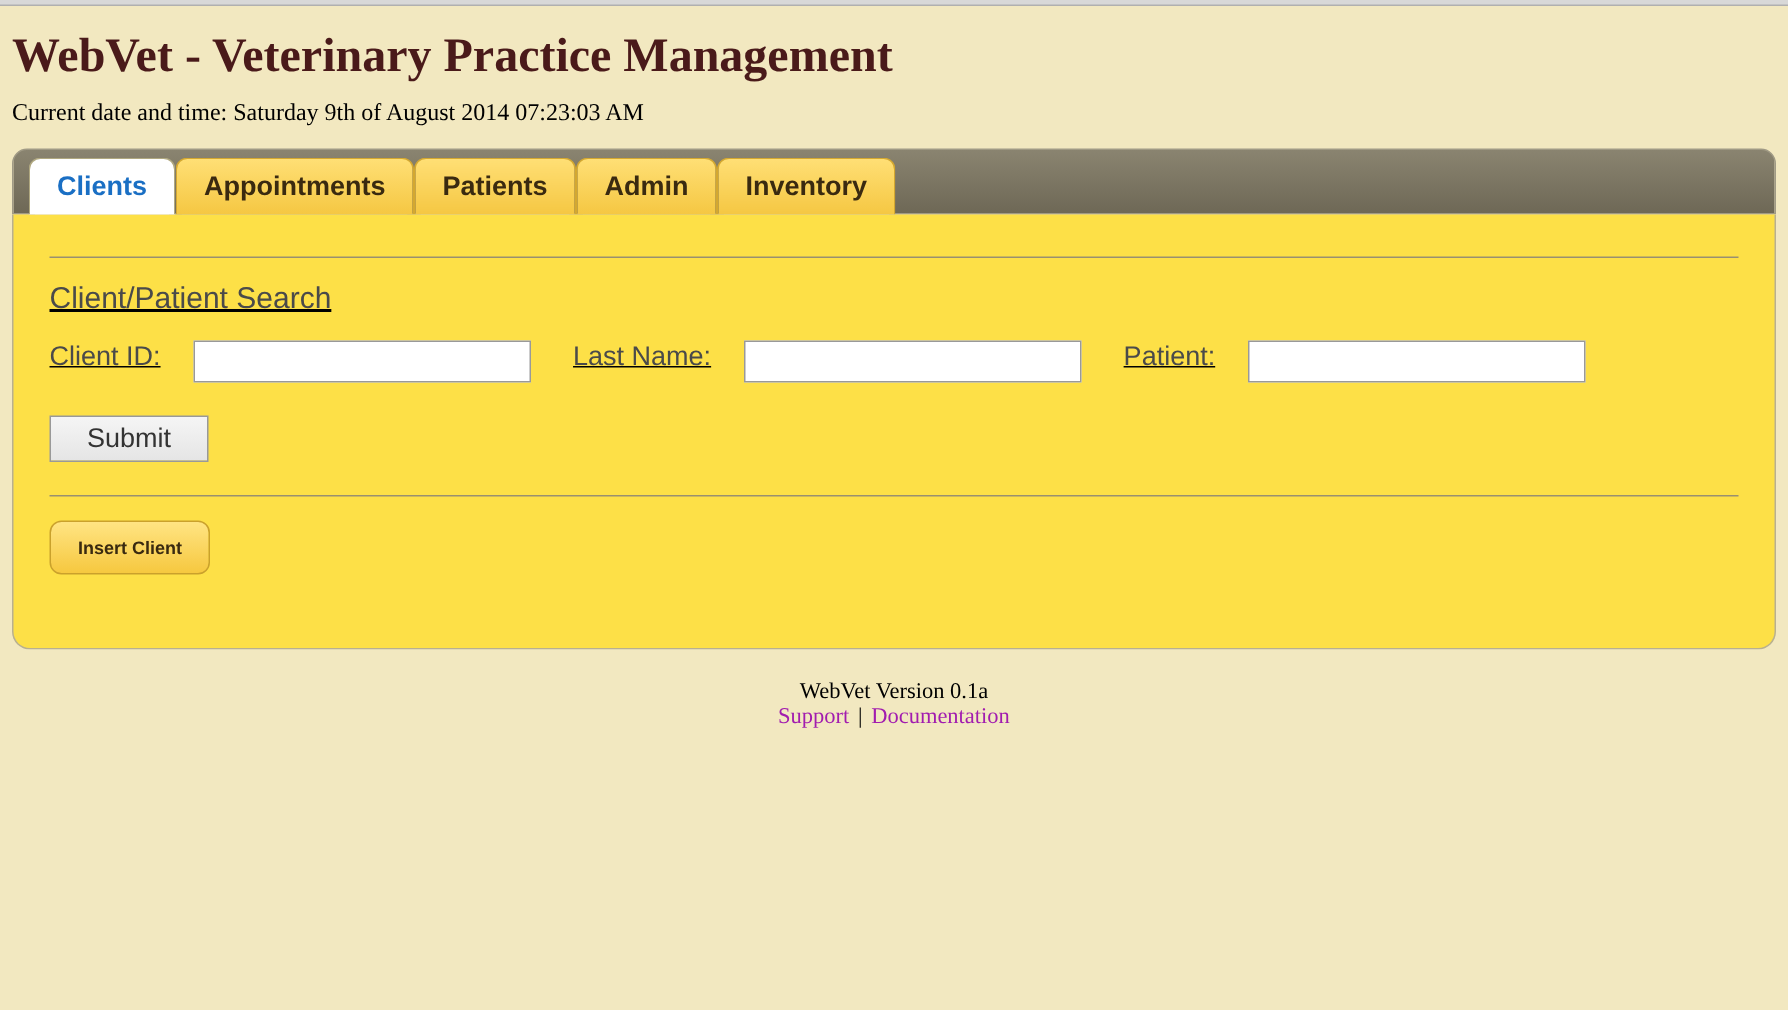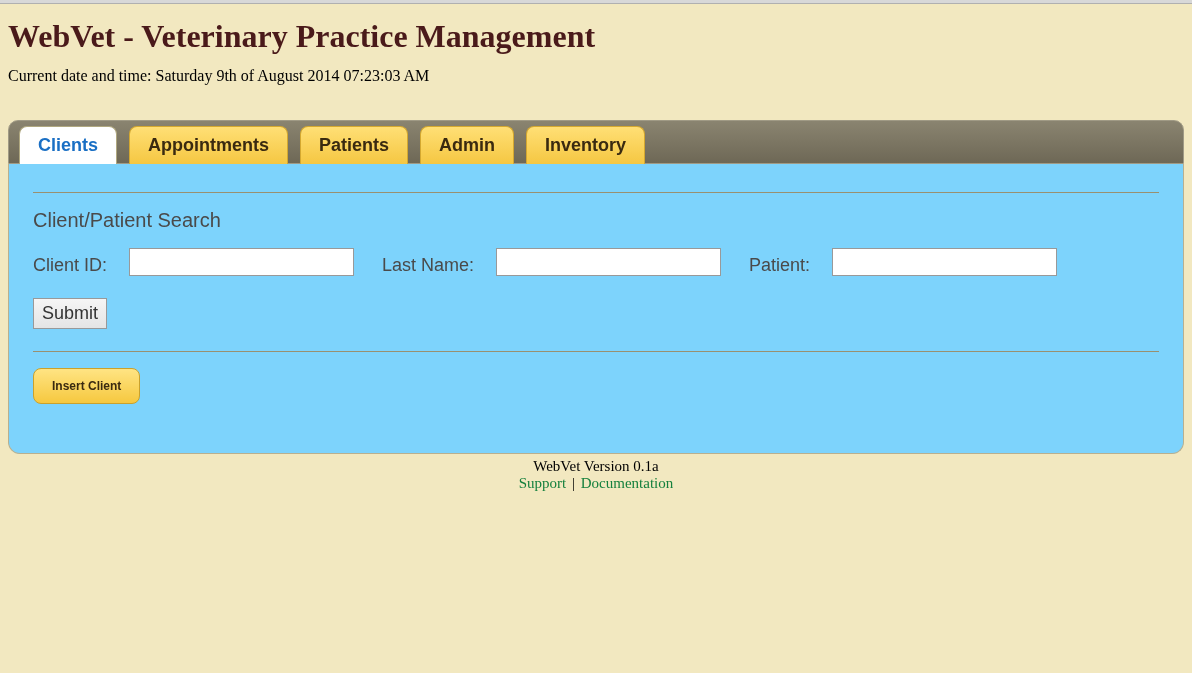--- a/index.html
+++ b/index.html
@@ -23,29 +23,29 @@
       font-family: "Times New Roman", Times, serif;
       font-size: 32px;
       font-weight: bold;
       color: #4a1a1a;
       padding: 14px 8px 8px 8px;
     }
     .datetime {
       font-family: "Times New Roman", Times, serif;
       font-size: 16px;
       color: #000;
-      padding: 4px 8px 35px 8px;
+      padding: 4px 8px 14px 8px;
     }
     .tabs-wrapper {
       margin: 0 8px;
       position: relative;
     }
     .tabs-bar {
       display: flex;
-      gap: 12px;
+      gap: 0;
       padding-left: 10px;
       background: linear-gradient(to bottom, #8a8470 0%, #6e6856 100%);
       border-radius: 10px 10px 0 0;
       border: 1px solid #a09a85;
       align-items: flex-end;
       height: 44px;
       padding-top: 4px;
     }
     .tab {
       padding: 8px 18px 8px 18px;
@@ -62,60 +62,61 @@
     .tab.active {
       background: #ffffff;
       color: #1a6fc4;
       border-color: #b0a880;
     }
     .tab.inactive {
       background: linear-gradient(to bottom, #ffdf75 0%, #f5c742 100%);
       color: #3a2a10;
     }
     .tab-content {
-      background: #7dd3fc;
+      background: #fde047;
       border: 1px solid #b8b090;
       border-top: none;
       border-radius: 0 0 12px 12px;
       padding: 20px 24px 28px 24px;
       min-height: 290px;
+      text-decoration: underline;
     }
     .divider {
       border: none;
       border-top: 1px solid #999070;
       margin: 8px 0 16px 0;
     }
     .section-label {
       font-size: 20px;
       color: #4a4a4a;
       font-weight: 400;
       margin-bottom: 16px;
     }
     .search-row {
       display: flex;
-      align-items: flex-end;
+      align-items: flex-start;
       gap: 22px;
       flex-wrap: wrap;
       margin-bottom: 22px;
     }
     .field-label {
       font-size: 18px;
       color: #4a4a4a;
     }
     .text-input {
       border: 1px solid #999;
       background: #fff;
       height: 28px;
       padding: 2px 4px;
       font-size: 15px;
       width: 225px;
     }
     .btn-submit {
       font-size: 18px;
-      padding: 4px 8px;
+      padding: 4px 24px;
       background: linear-gradient(to bottom, #f5f5f5, #e5e5e5);
       border: 1px solid #999;
       cursor: pointer;
       color: #333;
       font-family: inherit;
     }
     .btn-insert {
       font-size: 12px;
       font-weight: bold;
       color: #3a2a10;
@@ -124,24 +125,24 @@
       border: 1px solid #caa12c;
       border-radius: 8px;
       cursor: pointer;
       font-family: inherit;
     }
     .footer {
       text-align: center;
       font-family: "Times New Roman", Times, serif;
       font-size: 15px;
       color: #000;
-      margin-top: 4px;
+      margin-top: 20px;
     }
     .footer a {
-      color: #15803d;
+      color: #a21caf;
       text-decoration: none;
       font-family: Liberation Serif, serif;
     }
     .footer .sep { padding: 0 2px; }
   </style>
 </head>
 <body>
 
 <div class="top-bar"></div>
 

